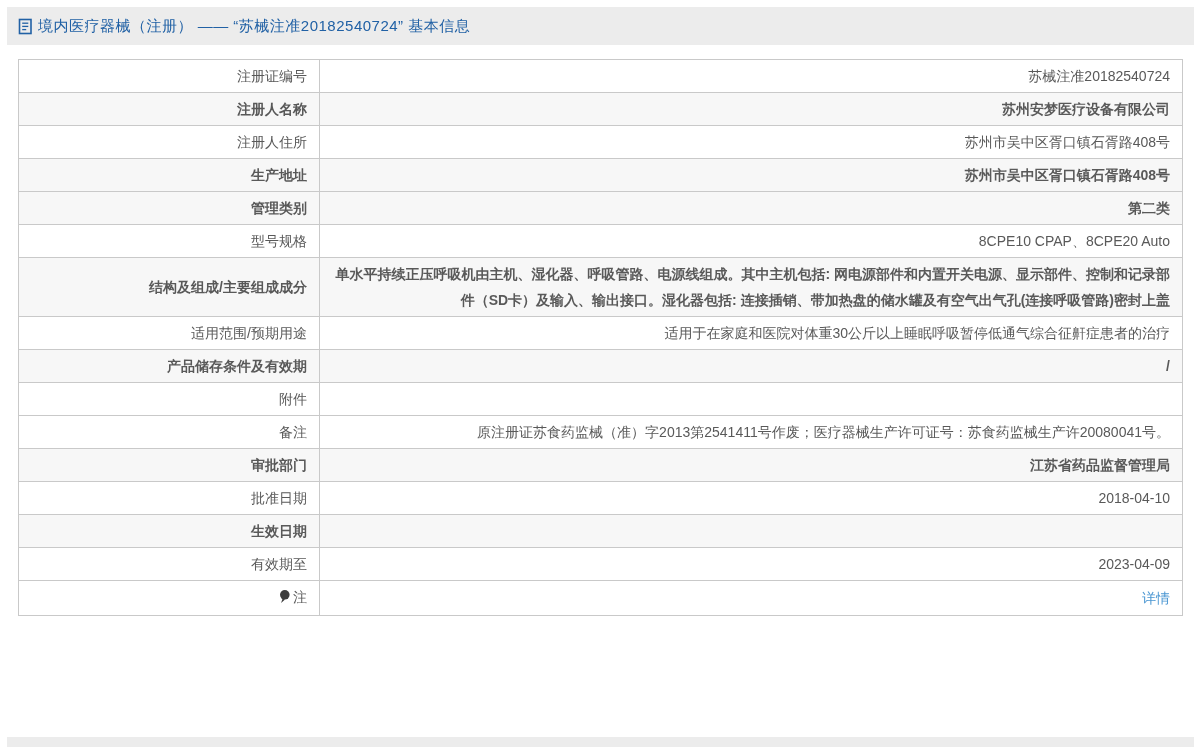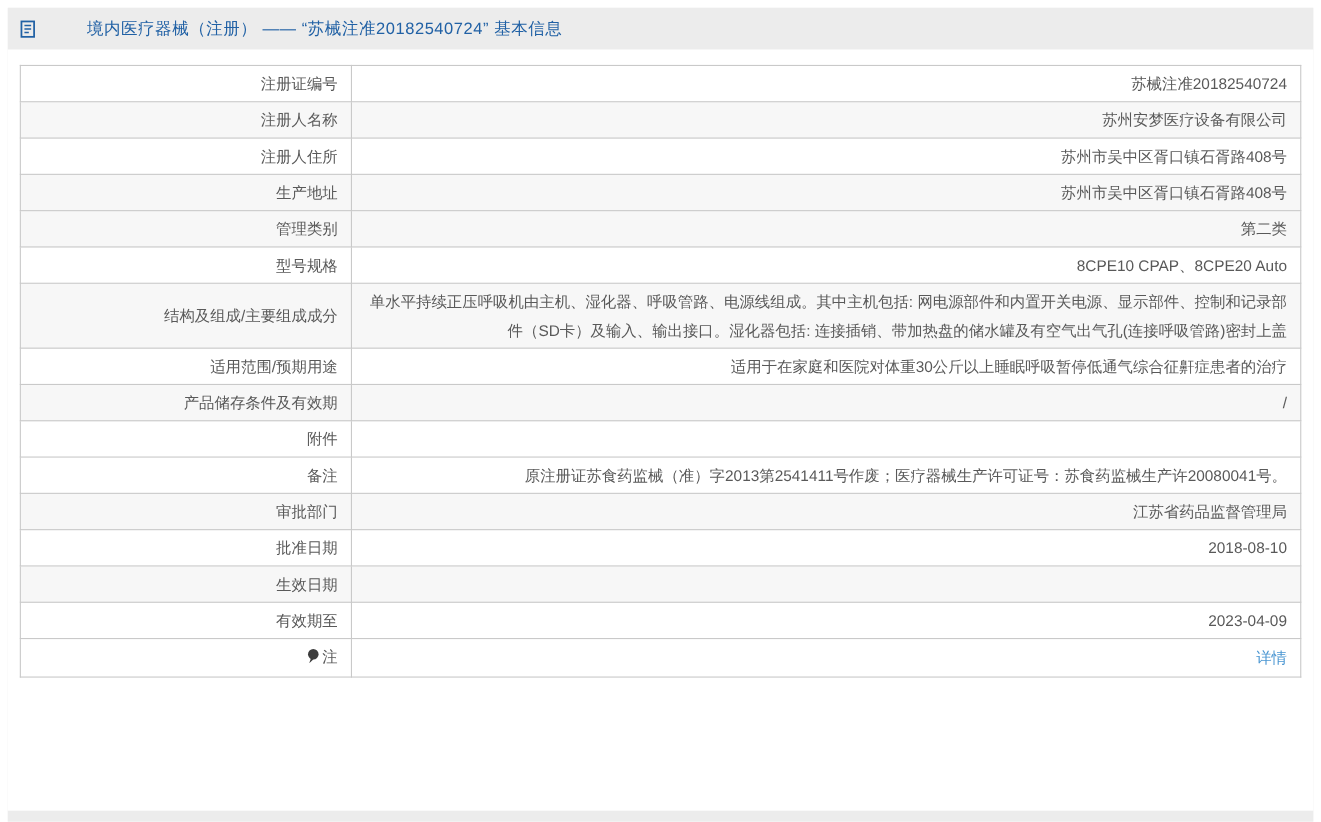--- a/index.html
+++ b/index.html
@@ -9,29 +9,29 @@
     --stripe-gray:#f7f7f7;
     --border-gray:#c9c9c9;
     --text-gray:#595959;
   }
   *{margin:0;padding:0;box-sizing:border-box;}
   html,body{width:1201px;height:747px;background:#ffffff;overflow:hidden;
     font-family:"Liberation Sans","DejaVu Sans",sans-serif;}
   .panel{position:absolute;left:7px;right:7px;top:7px;bottom:0;background:var(--panel-gray);}
   .title-bar{height:38px;display:flex;align-items:center;padding-left:11px;}
   .title-bar .doc-icon{display:inline-flex;margin-right:5px;}
-  .page-title{color:var(--title-blue);font-size:15px;letter-spacing:0.5px;margin-left:41px;}
+  .page-title{color:var(--title-blue);font-size:15px;letter-spacing:0.5px;}
   .content{position:absolute;top:38px;left:0;right:0;bottom:10px;background:#ffffff;
     padding:14px 11px 12px 11px;}
   table.info{width:100%;border-collapse:collapse;background:#fff;border-radius:30px;}
   table.info td{border:1px solid var(--border-gray);color:var(--text-gray);
     font-size:14px;line-height:26px;padding:3px 12px;vertical-align:middle;}
   td.cell-label{width:301px;text-align:right;}
   td.cell-value{padding-left:11px;text-align:right;}
-  tr.striped td{background:var(--stripe-gray);}
+  tr.striped td{background:var(--stripe-gray);font-weight:bold;}
   a.detail-link{color:var(--link-blue);text-decoration:none;cursor:pointer;}
   .note-icon{display:inline-block;vertical-align:-2px;margin-right:2px;}
 </style>
 </head>
 <body>
 
 <div class="panel">
   <div class="title-bar">
     <span class="doc-icon">
       <svg width="15" height="17" viewBox="0 0 15 17">
@@ -89,21 +89,21 @@
           <tr>
             <td class="cell-label"><span>备注</span></td>
             <td class="cell-value"><span>原注册证苏食药监械（准）字2013第2541411号作废；医疗器械生产许可证号：苏食药监械生产许20080041号。</span></td>
           </tr>
           <tr class="striped">
             <td class="cell-label"><span>审批部门</span></td>
             <td class="cell-value"><span>江苏省药品监督管理局</span></td>
           </tr>
           <tr>
             <td class="cell-label"><span>批准日期</span></td>
-            <td class="cell-value"><span>2018-08-10</span></td>
+            <td class="cell-value"><span>2018-04-10</span></td>
           </tr>
           <tr class="striped">
             <td class="cell-label"><span>生效日期</span></td>
             <td class="cell-value"><span></span></td>
           </tr>
           <tr>
             <td class="cell-label"><span>有效期至</span></td>
             <td class="cell-value"><span>2023-04-09</span></td>
           </tr>
           <tr>

